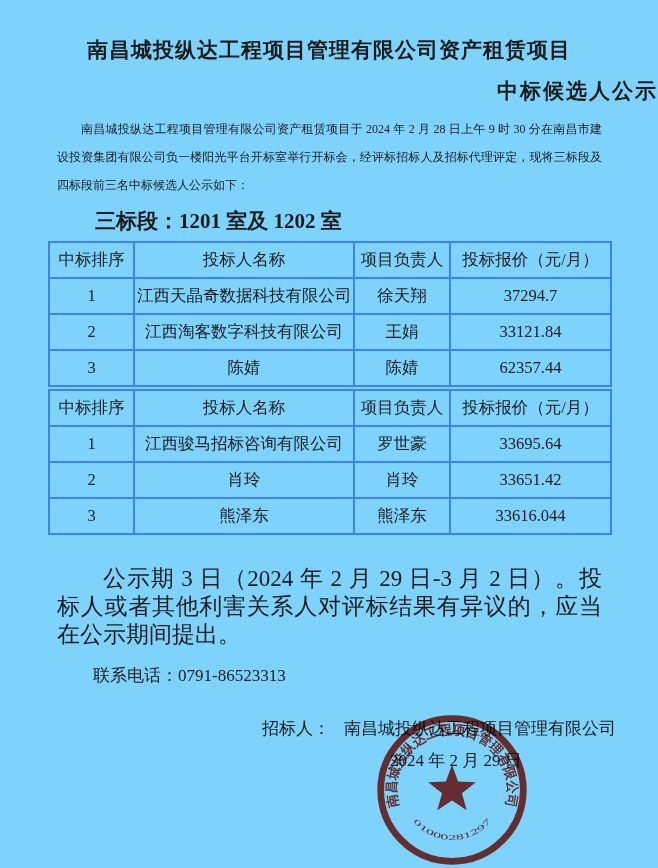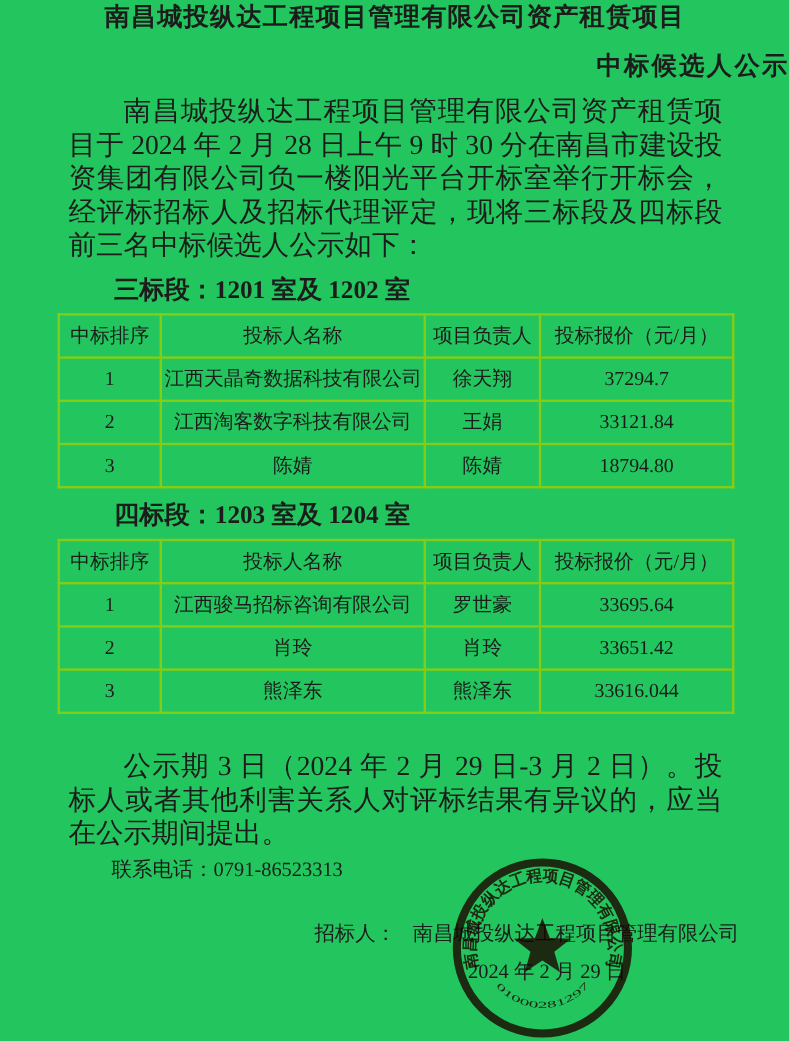--- a/index.html
+++ b/index.html
@@ -6,22 +6,23 @@
   body{
     width:658px;height:868px;
     background:#ffffff;
     font-family:"Liberation Serif","DejaVu Serif",serif;
     color:#1c1c1c;
     overflow:hidden;
   }
   .doc{
     position:relative;
     width:658px;height:868px;
-    background:#22c55e;
+    background:#7dd3fc;
     box-sizing:border-box;
+    padding-top:36px;
   }
   .title1{
     text-align:center;
     font-size:21px;
     font-weight:bold;
     letter-spacing:1px;
   }
   .title2{
     text-align:right;
     font-size:21px;
@@ -31,57 +32,57 @@
   }
   .tender-no{
     text-align:center;
     font-size:22px;
     font-weight:bold;
     letter-spacing:1px;
     margin-top:11px;
   }
   .intro{
     margin:10px 56px 0 57px;
-    font-size:23px;
+    font-size:12px;
     line-height:28px;
     text-indent:2em;
     text-align:justify;
   }
   .sec-heading{
     margin:8px 0 6px 95px;
     font-size:21px;
     font-weight:bold;
   }
   table{
     width:562px;
     margin-left:48px;
     border-collapse:collapse;
     table-layout:fixed;
   }
   th,td{
-    border:2px solid #84cc16;
+    border:2px solid #3b82f6;
     height:34px;
     text-align:center;
     vertical-align:middle;
     font-size:16.5px;
     font-weight:normal;
     padding:0 2px;
     overflow:hidden;
     white-space:nowrap;
   }
   .sec-heading + table{margin-bottom:2px;}
   .notice{
     margin:30px 56px 0 57px;
     font-size:23px;
     line-height:28px;
     text-indent:2em;
     text-align:justify;
   }
   .contact{
-    margin:4px 0 0 93px;
+    margin:15px 0 0 93px;
     font-size:17px;
   }
   .signature-row{
     margin:30px 0 0 262px;
     font-size:17px;
   }
   .signature-row .sig-label{margin-right:14px;}
   .signature-date{
     margin:9px 0 0 390px;
     font-size:17px;
@@ -132,26 +133,25 @@
     <tr>
       <td>2</td>
       <td>江西淘客数字科技有限公司</td>
       <td>王娟</td>
       <td>33121.84</td>
     </tr>
     <tr>
       <td>3</td>
       <td>陈婧</td>
       <td>陈婧</td>
-      <td>18794.80</td>
+      <td>62357.44</td>
     </tr>
   </tbody>
     </table>
 
-  <div class="sec-heading">四标段：1203 室及 1204 室</div>
 
   <table>
     <colgroup>
         <col style="width:85px">
         <col style="width:220px">
         <col style="width:96px">
         <col style="width:161px">
       </colgroup>
     <tbody>
         <tr>

